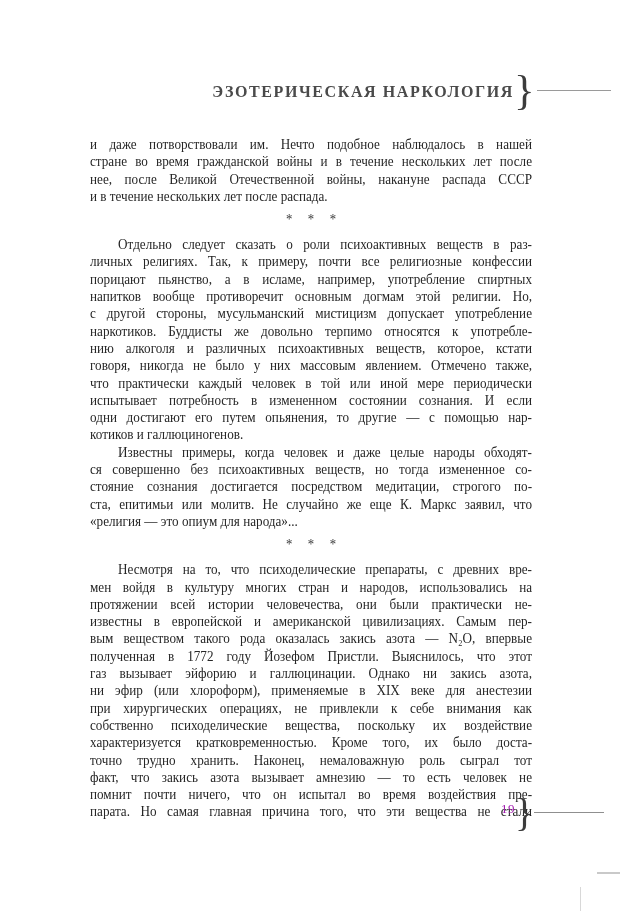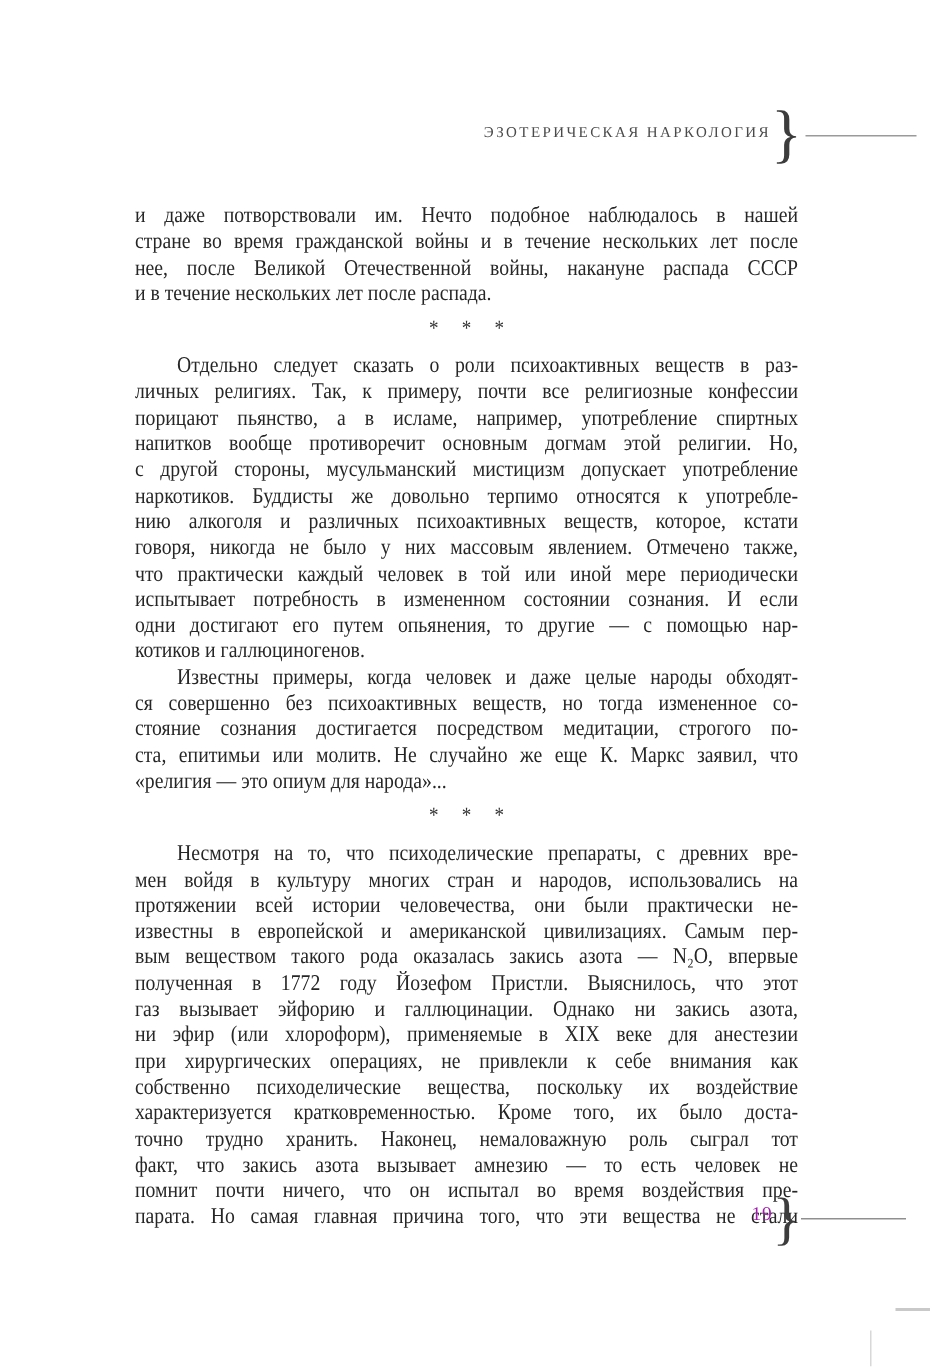--- a/index.html
+++ b/index.html
@@ -4,21 +4,21 @@
 <style>
   html,body { margin:0; padding:0; }
   .page {
     position:relative; width:620px; height:911px; background:#ffffff;
     overflow:hidden;
     font-family:"Liberation Serif","DejaVu Serif",serif;
   }
   
   .running-title {
     position:absolute; top:83px; right:106px;
-    font-size:10px; letter-spacing:1.6px; color:#4a4a4a; white-space:nowrap;
+    font-size:16px; letter-spacing:1.6px; color:#4a4a4a; white-space:nowrap;font-weight:bold;
   }
   .header-brace {
     position:absolute; left:514px; top:68px;
     font-size:43px; line-height:43px; color:#3c3c3c; font-weight:400;
   }
   .header-rule {
     position:absolute; left:537px; top:90px; width:74px; height:1px; background:#9a9a9a;
   }
   
   .body-col { position:absolute; left:90px; top:136px; width:442px; }

